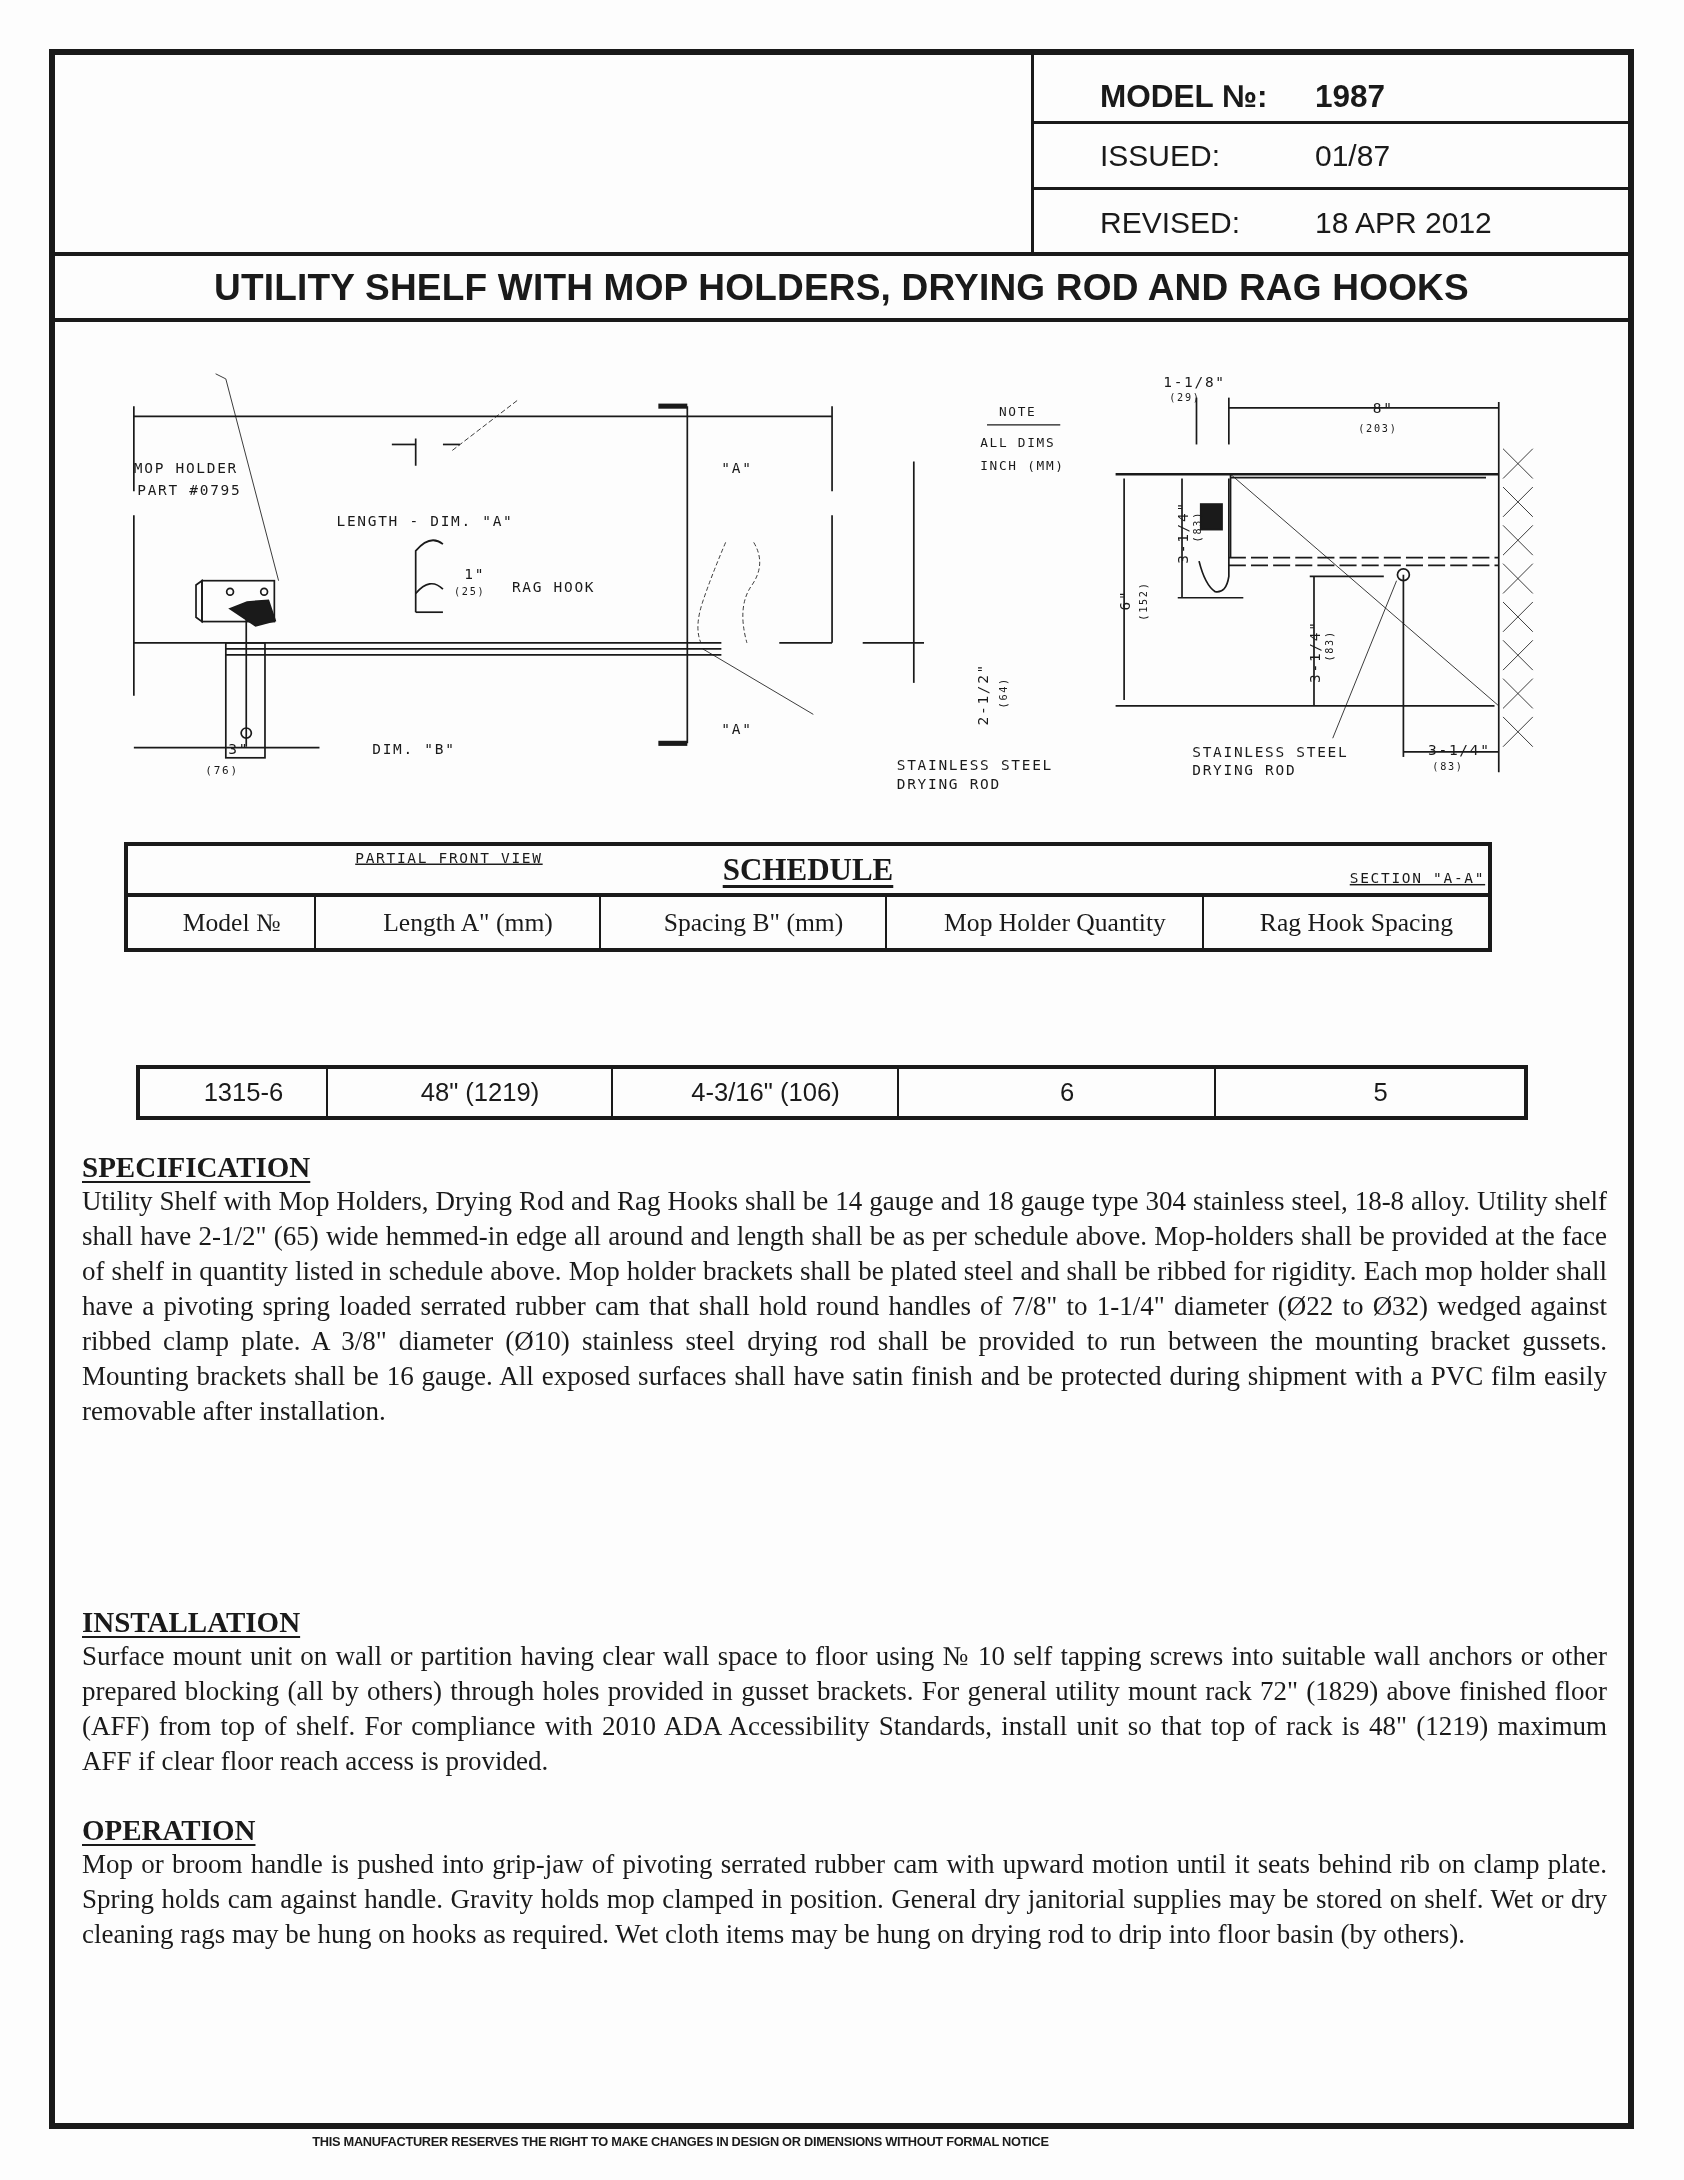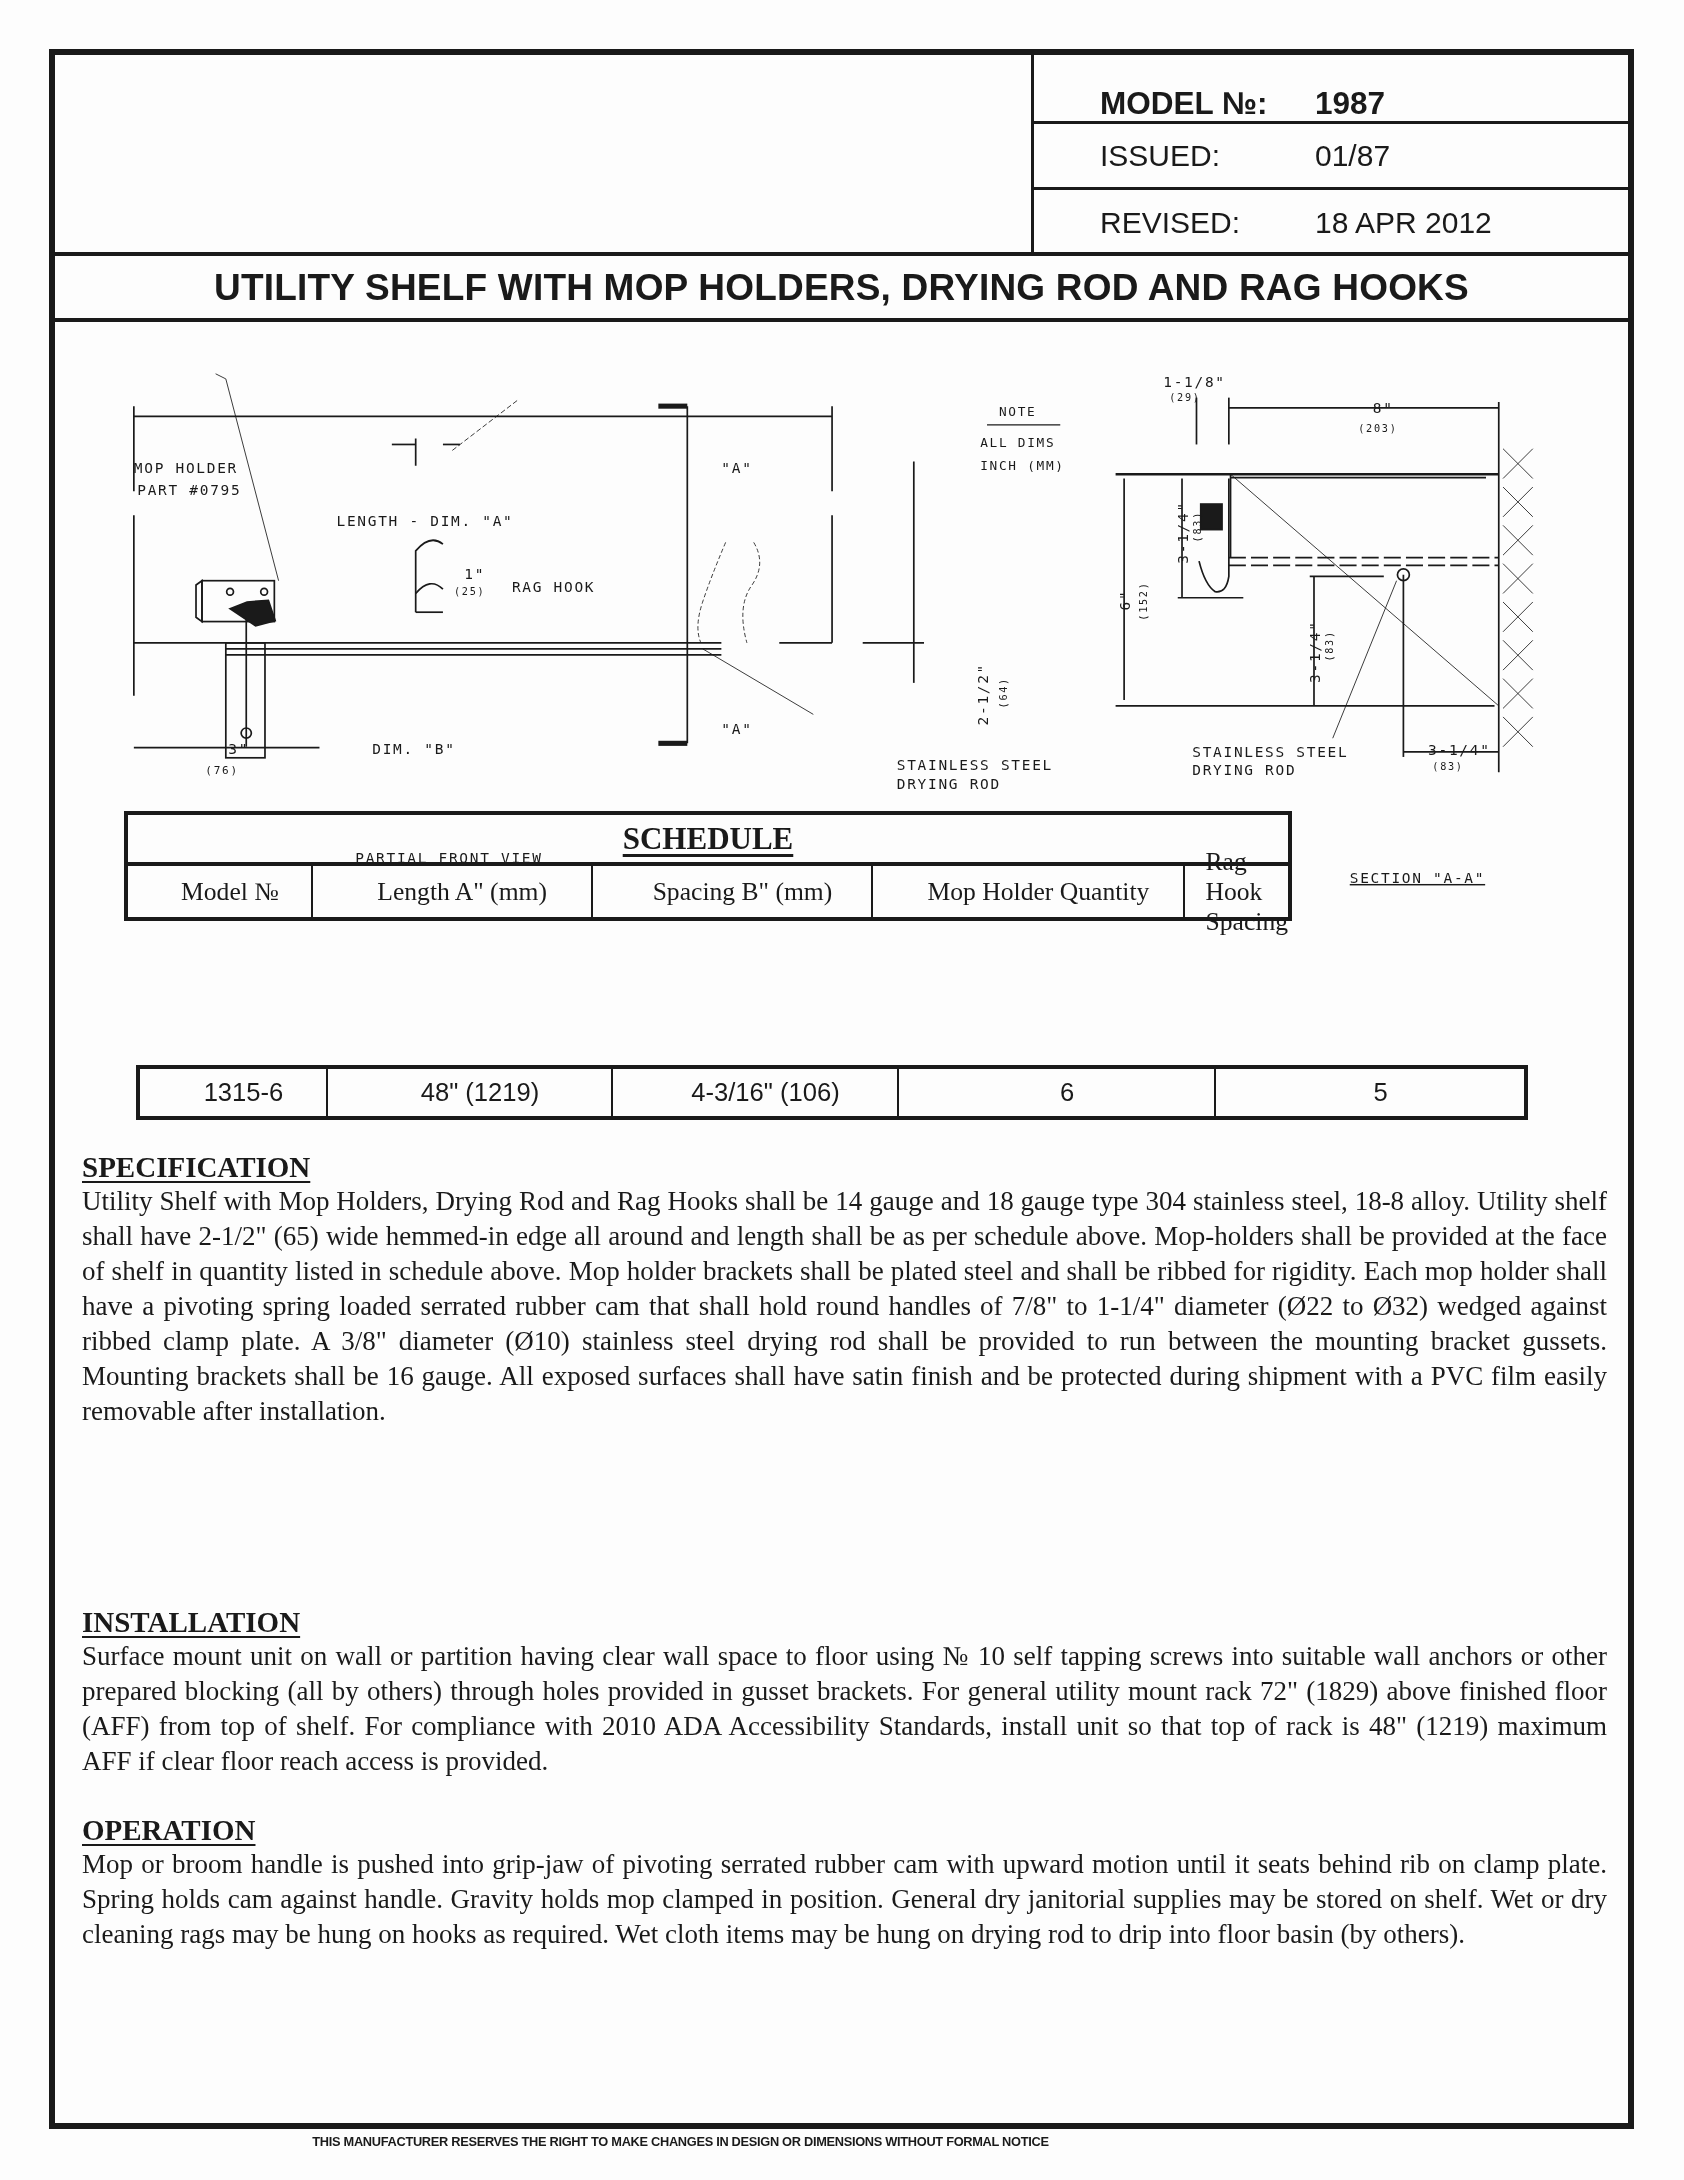--- a/index.html
+++ b/index.html
@@ -9,39 +9,39 @@
   .hdr-row { position: absolute; left: 979px; right: 0; height: 66px; display: flex; align-items: center; font-family: "Liberation Sans", sans-serif; font-size: 30px; }
   .hdr-row .lbl { position: absolute; left: 66px; }
   .hdr-row .val { position: absolute; left: 281px; }
   .hdr-row.bold { font-weight: bold; font-size: 31.5px; }
   .hline { position: absolute; left: 979px; right: 0; height: 2.6px; background: #1a1a1a; }
   .hline.full { left: 0; height: 4.3px; }
   .title { position: absolute; left: 0; right: 0; top: 201px; height: 63px; display: flex; align-items: center; justify-content: center; font-family: "Liberation Sans", sans-serif; font-weight: bold; font-size: 37px; letter-spacing: 0.2px; }
   .drawing { position: absolute; left: 0; top: 266px; width: 1572px; height: 579px; }
   .drawing svg { width: 100%; height: 100%; }
   .cad { font-family: "DejaVu Sans Mono", monospace; font-size: 17px; fill: #1a1a1a; letter-spacing: 2px; }
-  .sched { position: absolute; left: 124px; top: 811px; width: 1168px; border: 4.3px solid #1a1a1a; box-sizing: border-box; font-family: "Liberation Serif", serif; }
+  .sched { position: absolute; left: 124px; top: 842px; width: 1368px; border: 4.3px solid #1a1a1a; box-sizing: border-box; font-family: "Liberation Serif", serif; }
   .sched-title { height: 47px; display: flex; align-items: center; justify-content: center; font-weight: bold; font-size: 31px; text-decoration: underline; text-underline-offset: 5.1px; border-bottom: 4.3px solid #1a1a1a; }
   .sched-row { display: flex; height: 51px; font-size: 25.6px; }
   .sched-row > div { display: flex; align-items: center; justify-content: center; border-left: 2.6px solid #1a1a1a; box-sizing: border-box; padding-left: 21px; }
   .sched-row > div:first-child { border-left: none; }
   .c1 { width: 186px; } .c2 { width: 285px; } .c3 { width: 286px; } .c4 { width: 317px; } .c5 { flex: 1; }
   .sched-data { position: absolute; left: 108px; top: 1065px; width: 1392px; border: 4.3px solid #1a1a1a; box-sizing: border-box; font-family: Liberation Sans, sans-serif; margin-left: 28px; }
   .section { position: absolute; left: 82px; width: 1525px; font-family: "Liberation Serif", serif; font-size: 27px; line-height: 35px; text-align: justify; }
   .section h2 { margin: 0; font-size: 29px; font-weight: bold; text-decoration: underline; text-underline-offset: 4.3px; line-height: 34px; }
   .section p { margin: 0; }
   .footer { position: absolute; left: 0; width: 1361px; top: 2134px; text-align: center; font-family: "Liberation Sans", sans-serif; font-weight: bold; font-size: 12.8px; letter-spacing: -0.3px; }
 </style>
 </head>
 <body>
 
 <div class="frame">
 
   <div class="hdr-divider"></div>
-  <div class="hdr-row bold" style="top:15px;border-radius:31px;">
+  <div class="hdr-row bold" style="top:8px;border-radius:31px;">
     <span class="lbl">MODEL №:</span>
     <span class="val">1987</span>
   </div>
   <div class="hline" style="top:66px;"></div>
   <div class="hdr-row" style="top:68px;">
     <span class="lbl">ISSUED:</span>
     <span class="val">01/87</span>
   </div>
   <div class="hline" style="top:132px;"></div>
   <div class="hdr-row" style="top:135px;">

